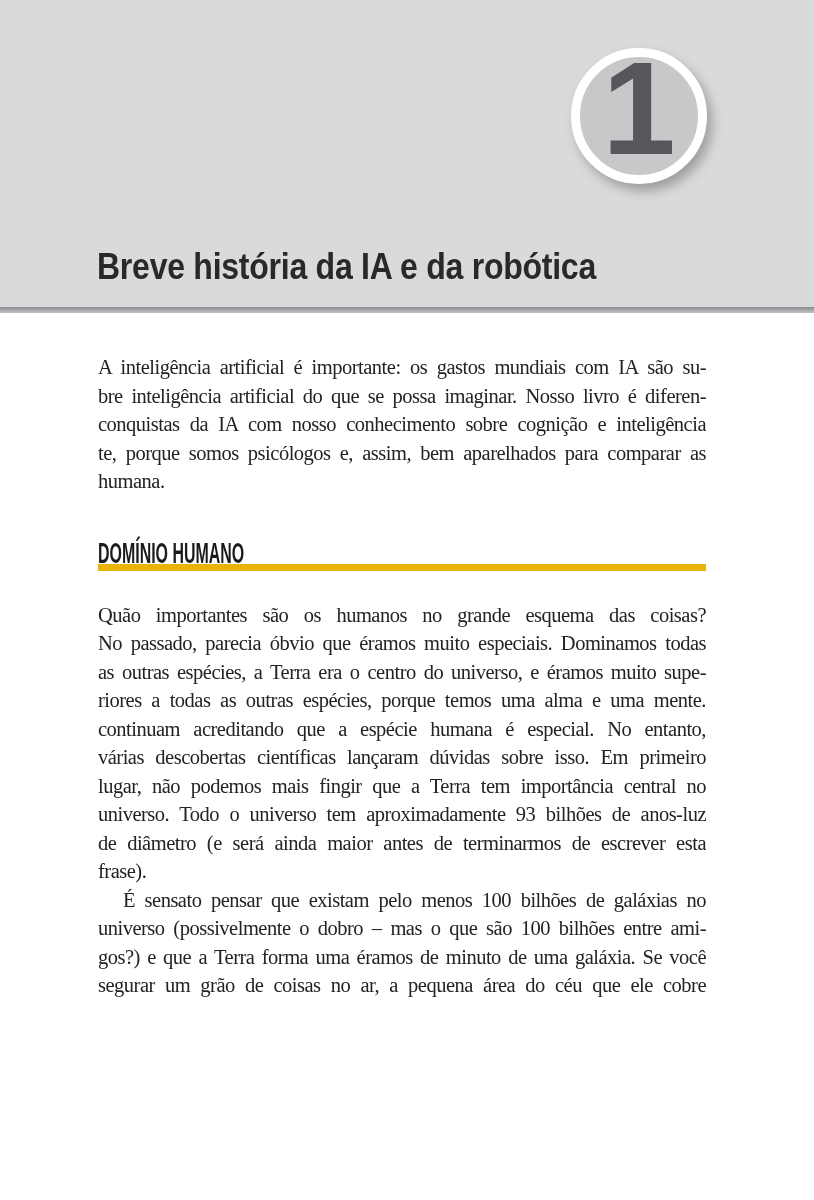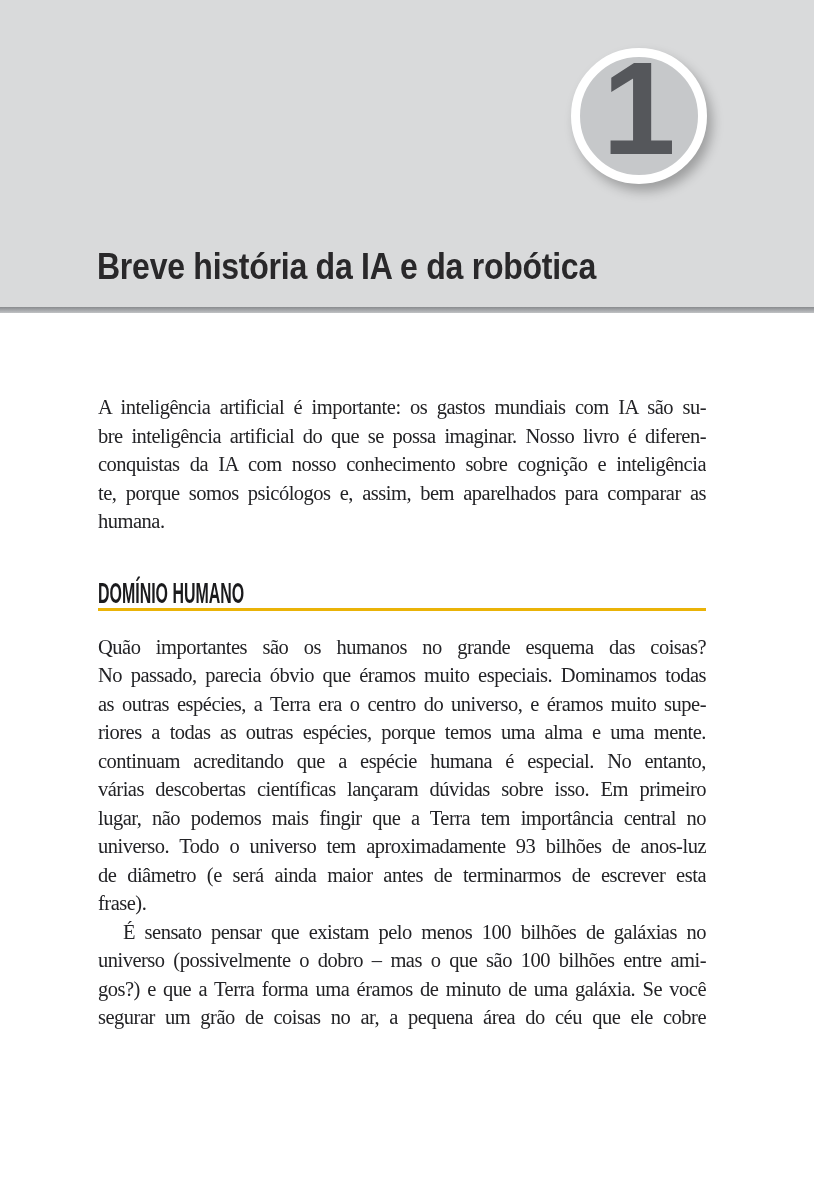--- a/index.html
+++ b/index.html
@@ -13,26 +13,26 @@
   .chapter-circle{position:absolute;top:48px;right:107px;width:136px;height:136px;
     background:var(--circle-fill);border:9px solid var(--circle-ring);border-radius:50%;
     box-shadow:5px 7px 12px rgba(0,0,0,0.28);
     display:flex;align-items:center;justify-content:center}
   .chapter-number{font-family:"Liberation Sans", sans-serif;font-weight:bold;font-size:132px;
     line-height:1;color:var(--chapter-number);transform:translateY(-7px)}
   .banner-title{position:absolute;left:97px;top:247px;font-family:"Liberation Sans", sans-serif;
     font-weight:bold;font-size:36px;line-height:1.1;color:var(--title-text);white-space:nowrap;
     transform:scaleX(0.89);transform-origin:left center;letter-spacing:-0.3px}
   .divider{height:6px;background:linear-gradient(to bottom,#898b8e 0%,#a7a9ac 55%,#c0c2c4 100%)}
-  .content{padding:80px 0 0 98px;width:706px}
-  .section-header{margin-top:42px;height:33px;border-bottom:3px solid #eab308}
+  .content{padding:40px 0 0 98px;width:706px}
+  .section-header{margin-top:42px;height:33px;border-bottom:7px solid #eab308}
   .heading-text{display:inline-block;font-family:"Liberation Sans", sans-serif;font-weight:bold;
     font-size:29px;line-height:30px;color:var(--heading-text);white-space:nowrap;
     transform:scaleX(0.55);transform-origin:left center}
-  .body-block{margin-top:22px}
+  .body-block{margin-top:30px}
   .line{font-size:20.5px;line-height:28.5px;letter-spacing:-0.5px;word-spacing:-1.5px;
     color:var(--body-text);text-align:justify;text-align-last:justify;
     max-height:28.5px;overflow:hidden}
   .line.last{text-align-last:left}
   .line.ind{padding-left:25px}
 </style>
 </head>
 <body>
 
 <div class="banner">

